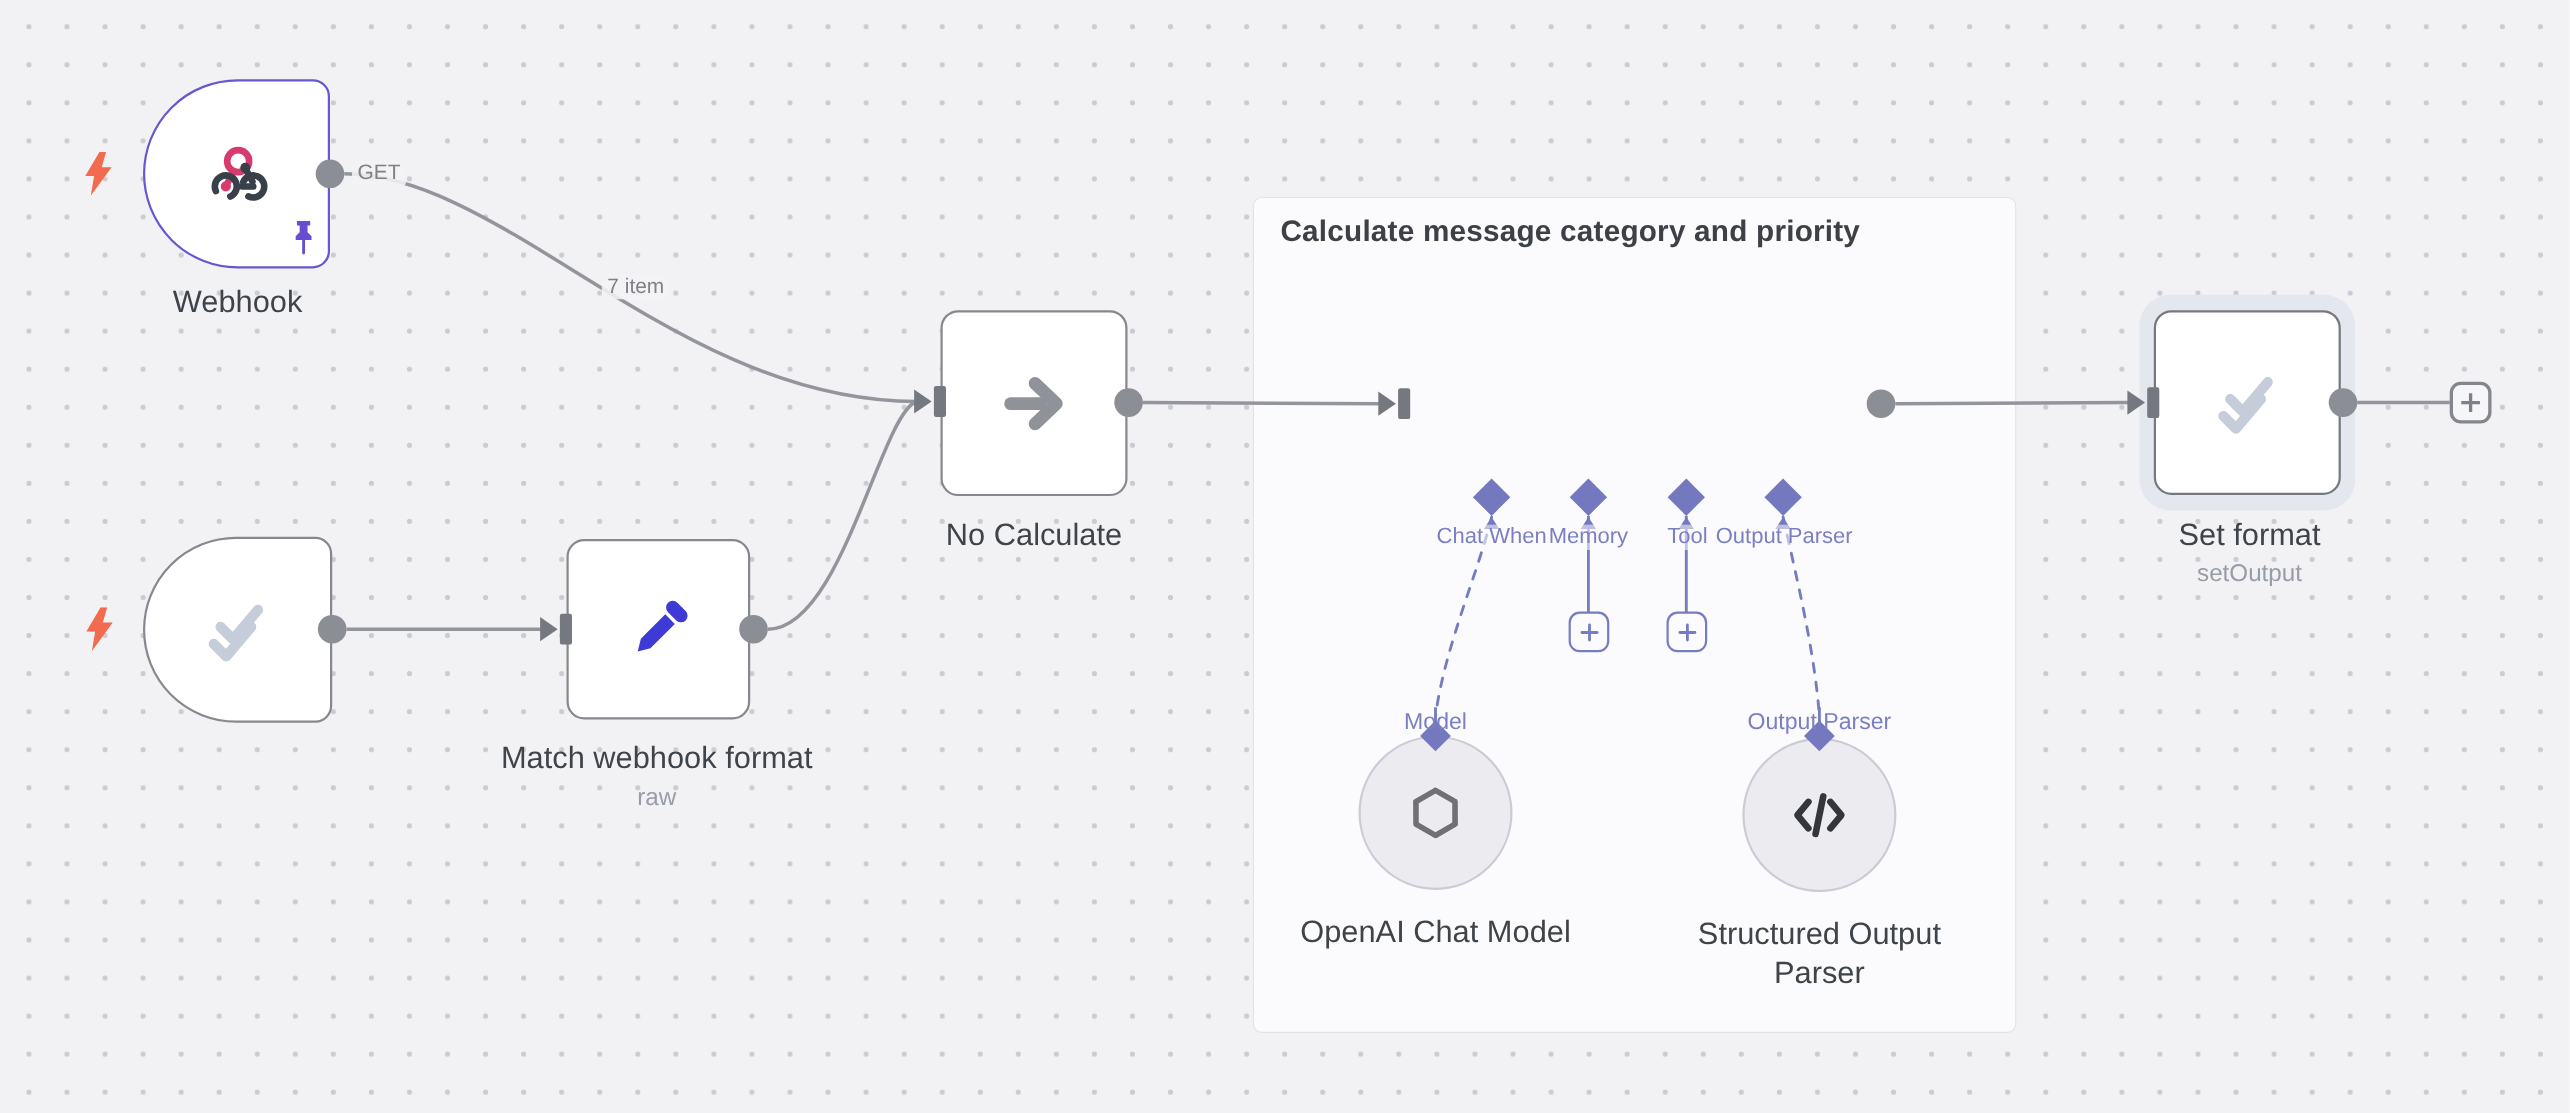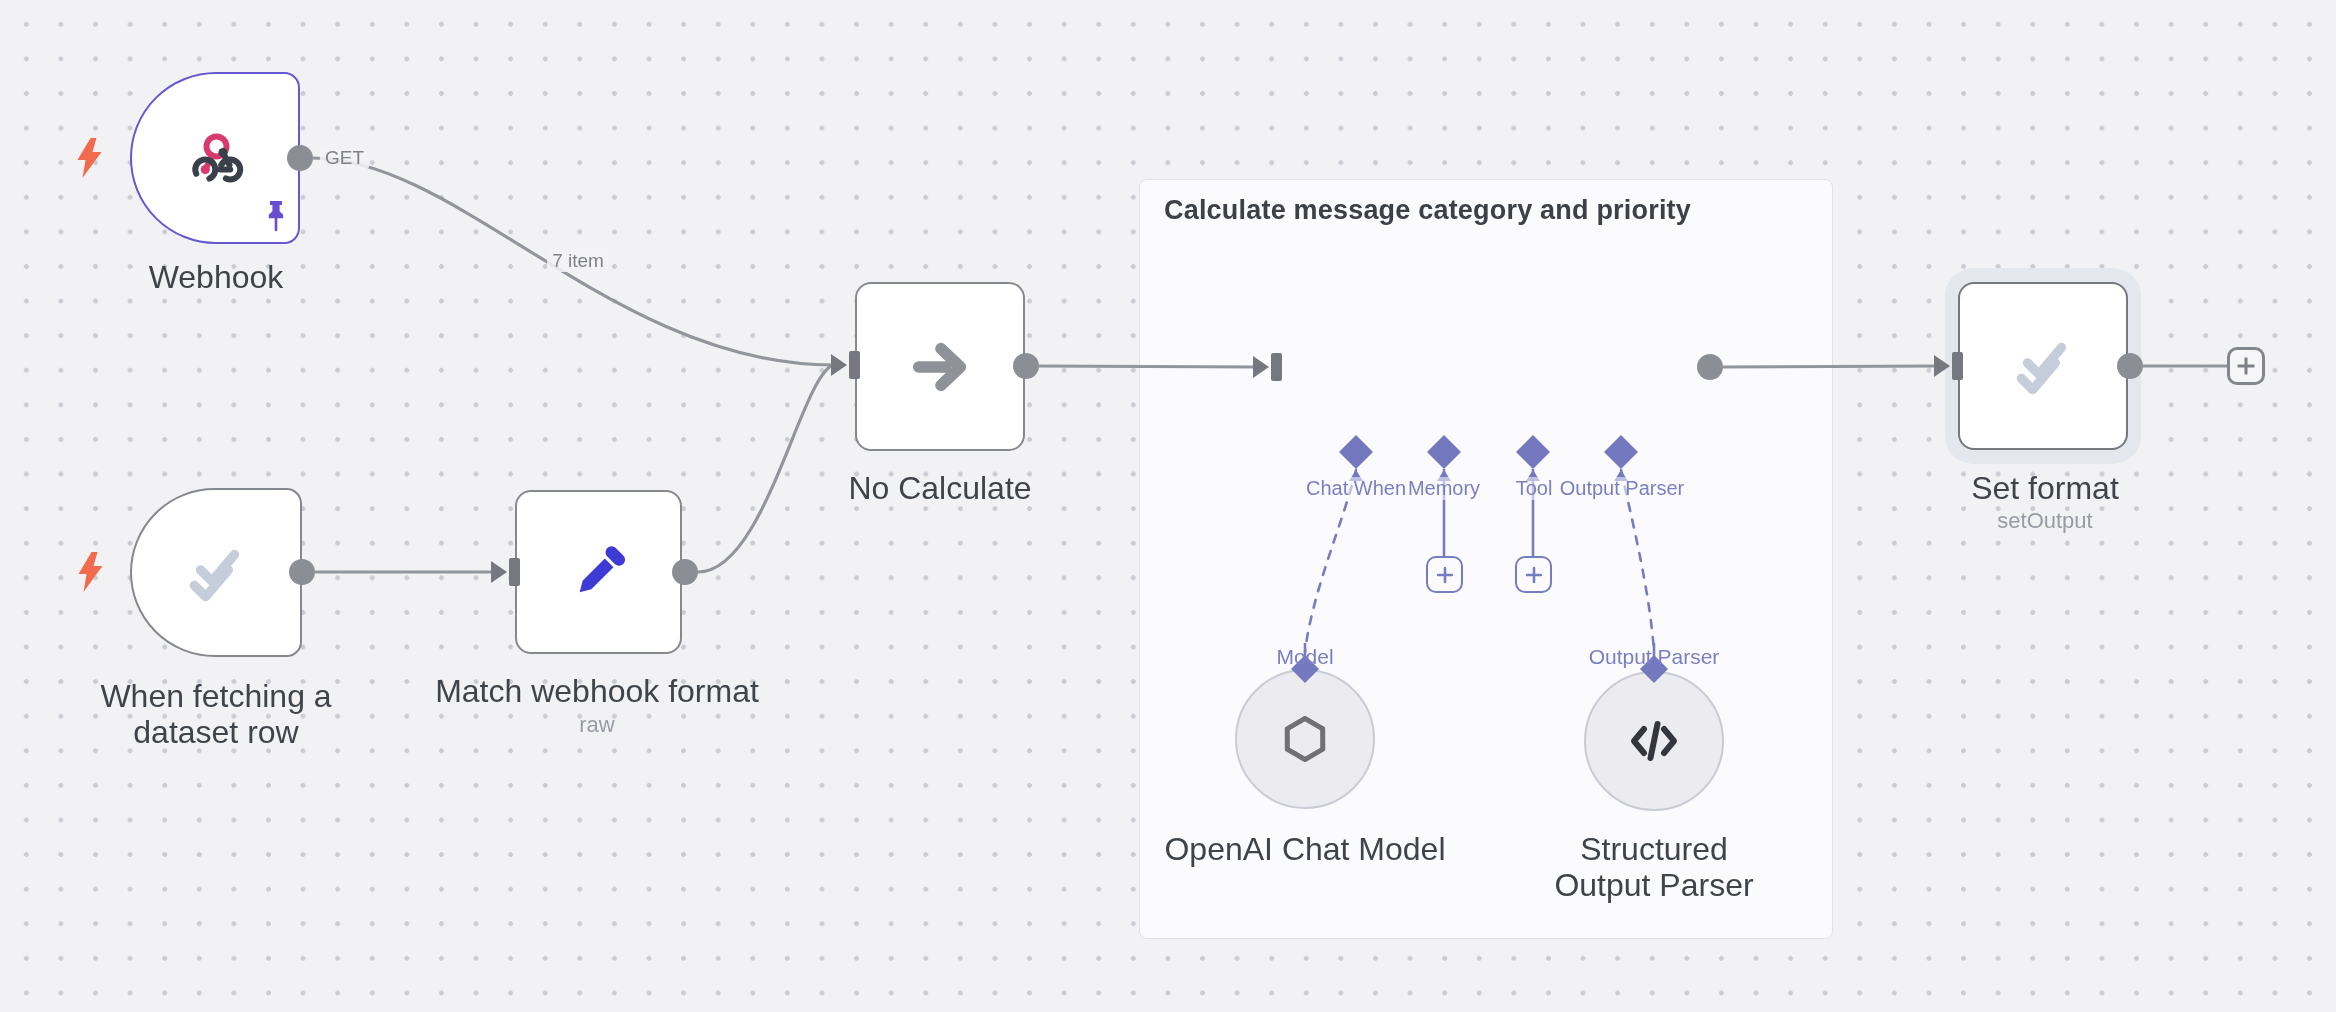--- a/index.html
+++ b/index.html
@@ -54,21 +54,21 @@
   .node-parser { left:1584px; top:671px; }
 
   .agent-text { display:flex; flex-direction:column; gap:7px; margin-left:38px; }
   .agent-title { font-size:28px; font-weight:600; color:#3b4046; }
   .agent-sub   { font-size:23px; font-weight:400; color:#989ca4; }
 
   .pin { position:absolute; right:10px; bottom:10px; }
 
   
   .lbl { position:absolute; transform:translateX(-50%); text-align:center;
-         font-size:32px; font-weight:500; color:#3f444b; white-space:nowrap; z-index:6; }
+         font-size:28px; font-weight:500; color:#3f444b; white-space:nowrap; z-index:6; }
   .sub { font-size:22px; font-weight:400; color:#989ca4; }
   .wrap { white-space:normal; line-height:36px; }
   .edge-lbl { position:absolute; font-size:19px; color:#7e8187; z-index:6;
               background:rgba(242,242,245,.88); padding:0 5px; border-radius:3px; }
   .port-lbl { position:absolute; transform:translateX(-50%); font-size:20px; color:#7a7fc1;
               white-space:nowrap; z-index:6; background:rgba(251,251,253,.55); }
   .sub-port-lbl { position:absolute; transform:translateX(-50%); font-size:21px; color:#7a7fc1;
               white-space:nowrap; z-index:6;margin-top:32px; }
 
   
@@ -249,21 +249,20 @@
   <div class="plus-btn plus-gray" style="left:2227px; top:347px;">
     <svg width="24" height="24" viewBox="0 0 24 24">
       <path d="M12 3.5 v17 M3.5 12 h17" stroke="#7d8086" stroke-width="3" stroke-linecap="butt" fill="none"></path>
     </svg>
   </div>
 
   <div class="lbl" style="left:216px; top:259px;">Webhook</div>
   <div class="edge-lbl" style="left:320px; top:147px;">GET</div>
   <div class="edge-lbl" style="left:578px; top:250px; transform:translateX(-50%);">7 item</div>
 
-  <div class="lbl wrap" style="left:216px; top:678px; width:330px;">When fetching a dataset row</div>
 
   <div class="lbl" style="left:597px; top:673px;">Match webhook format</div>
   <div class="lbl sub" style="left:597px; top:712px;">raw</div>
 
   <div class="lbl" style="left:940px; top:470px;">No Calculate</div>
 
   <div class="port-lbl" style="left:1356px; top:477px;">Chat When</div>
   <div class="port-lbl" style="left:1444px; top:477px;">Memory</div>
   <div class="port-lbl" style="left:1534px; top:477px;">Tool</div>
   <div class="port-lbl" style="left:1622px; top:477px;">Output Parser</div>

